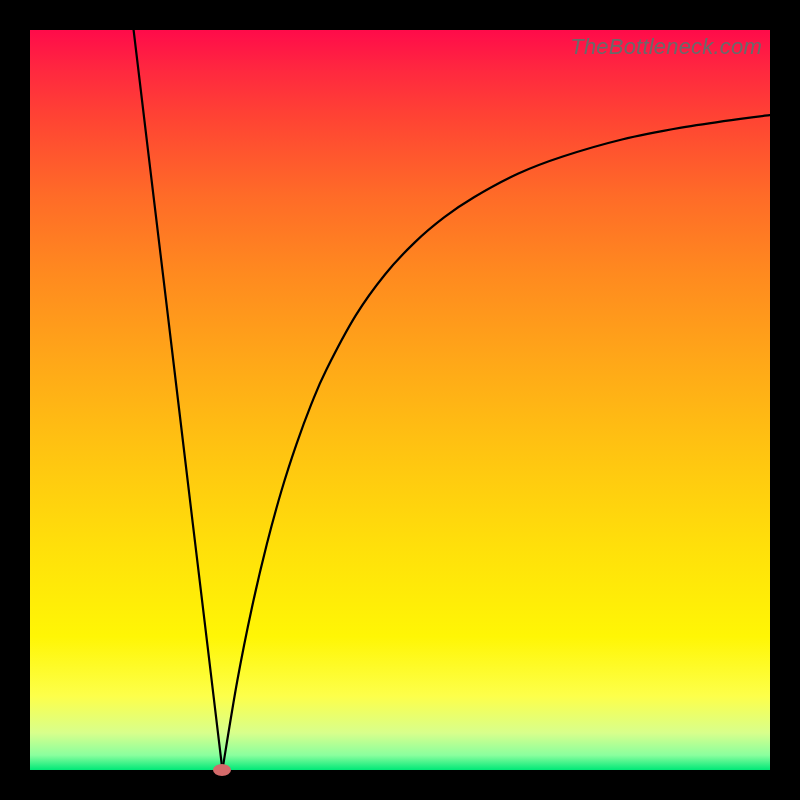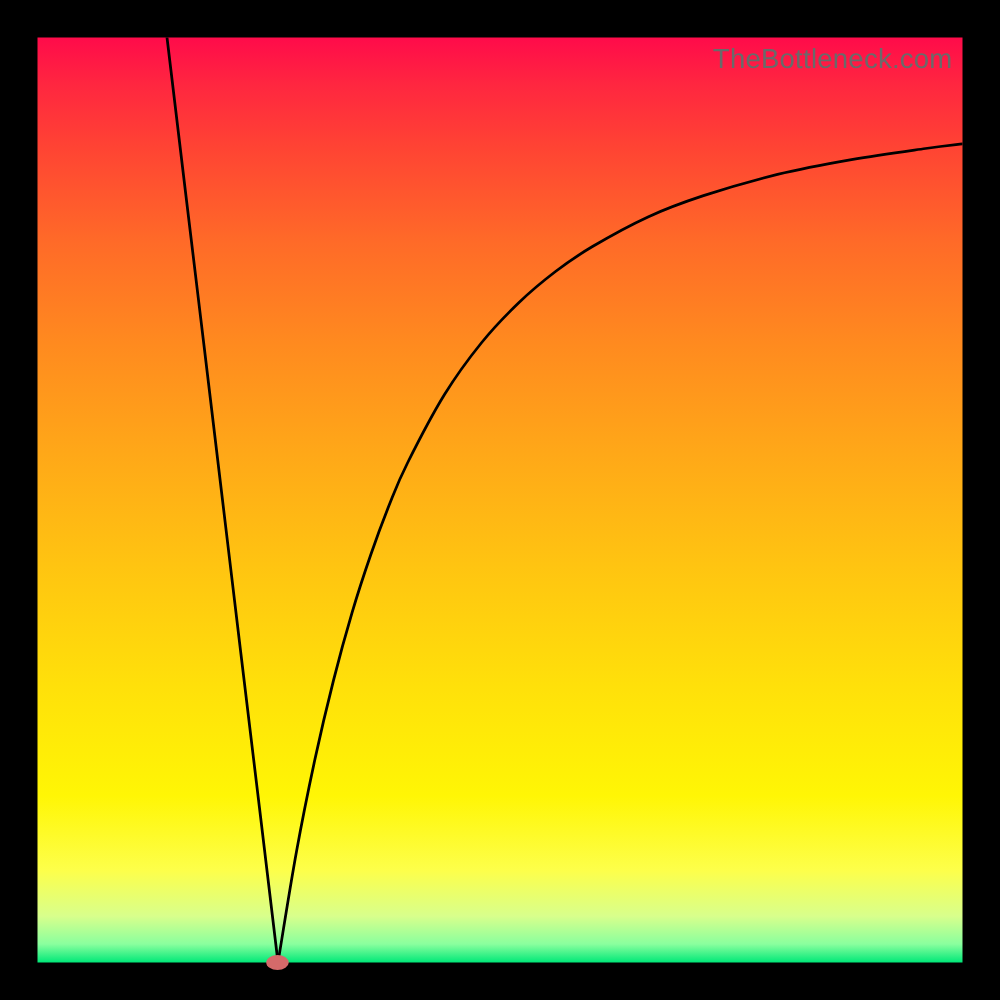--- a/index.html
+++ b/index.html
@@ -35,20 +35,21 @@
   .watermark {
     position: absolute;
     top: 4px;
     right: 8px;
     font-family: Arial, Helvetica, sans-serif;
     font-size: 22px;
     color: #6a6a6a;
     font-weight: 500;
     letter-spacing: 0.2px;
     user-select: none;
+    font-style: italic;
   }
   .curve-svg {
     position: absolute;
     left: 0;
     top: 0;
     width: 740px;
     height: 740px;
   }
   .curve-path {
     fill: none;

